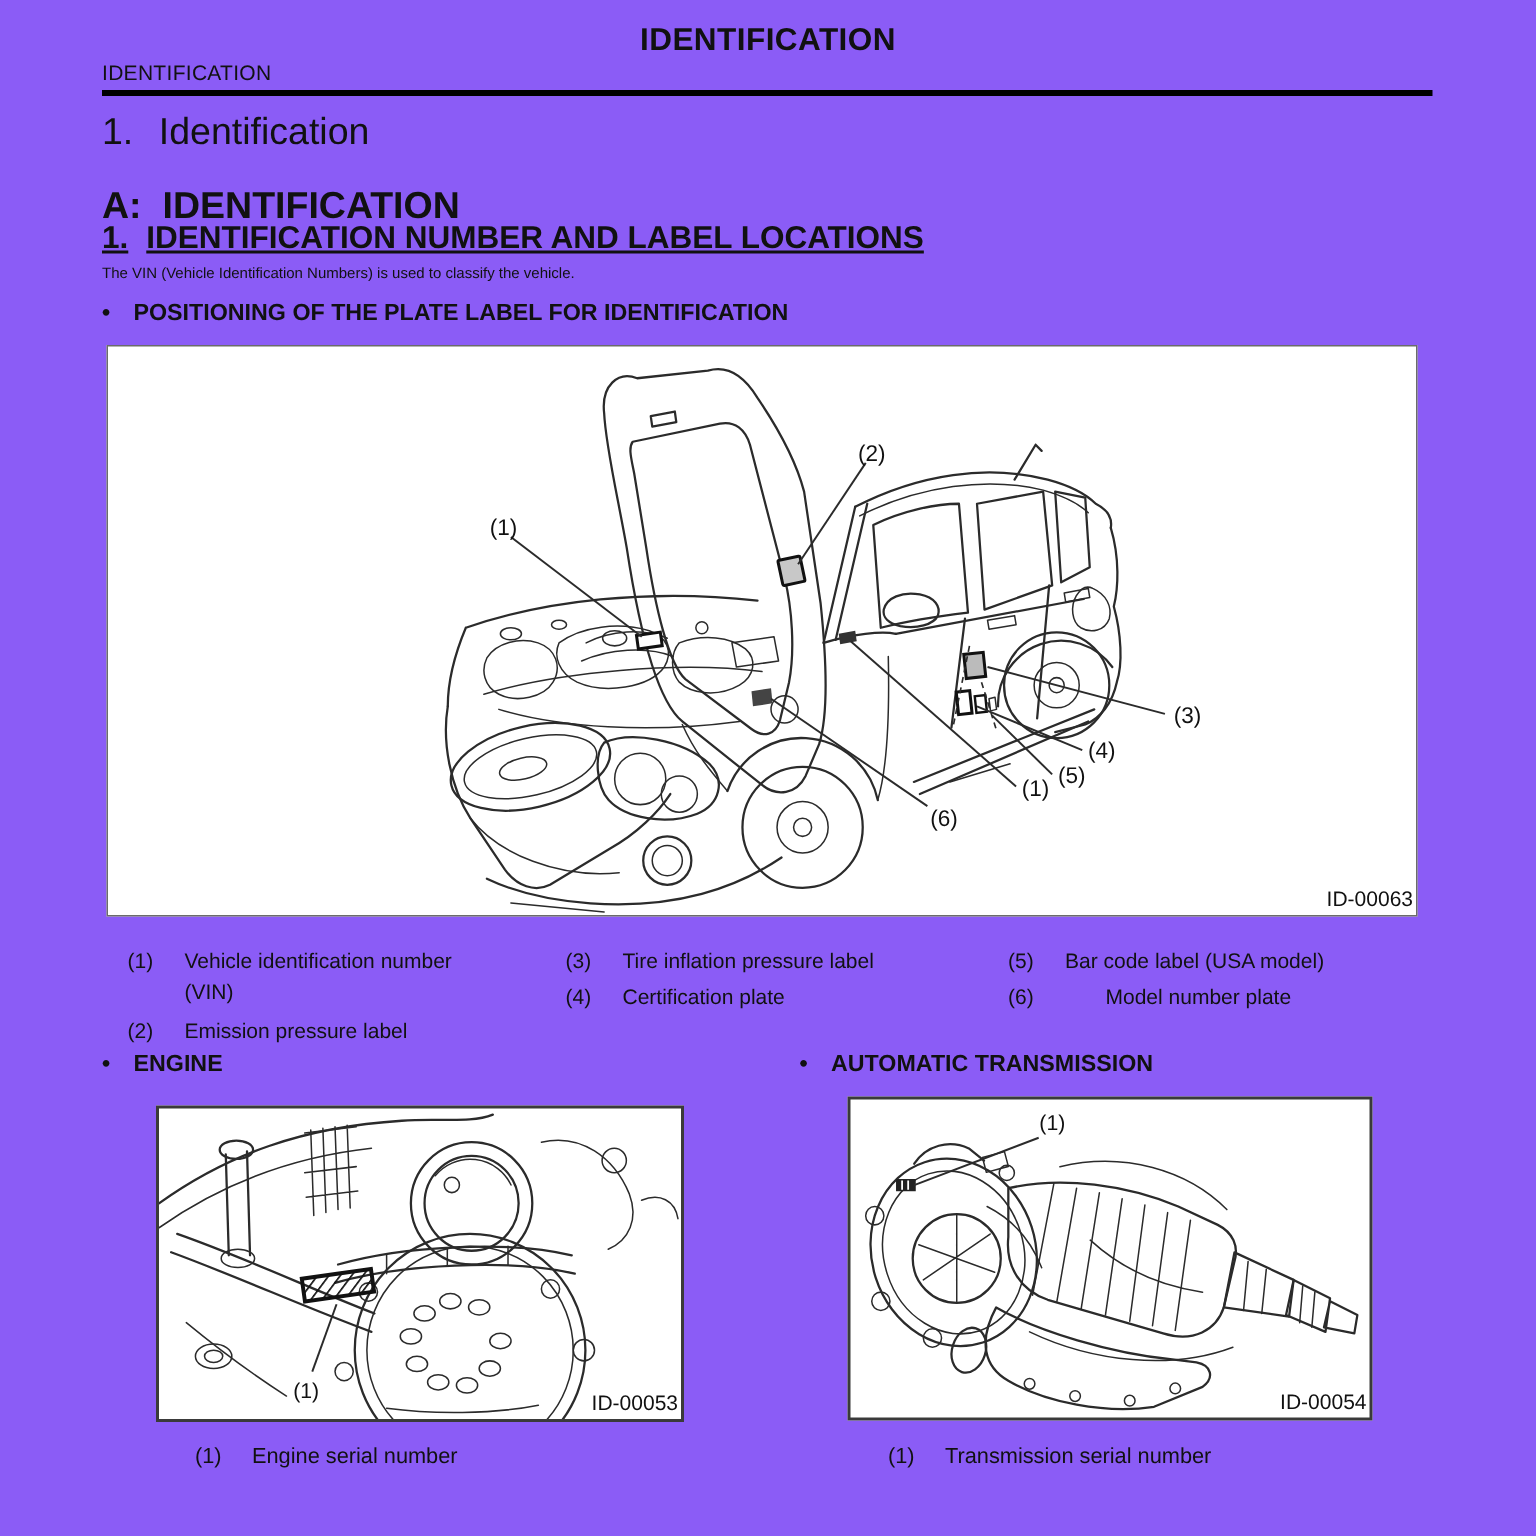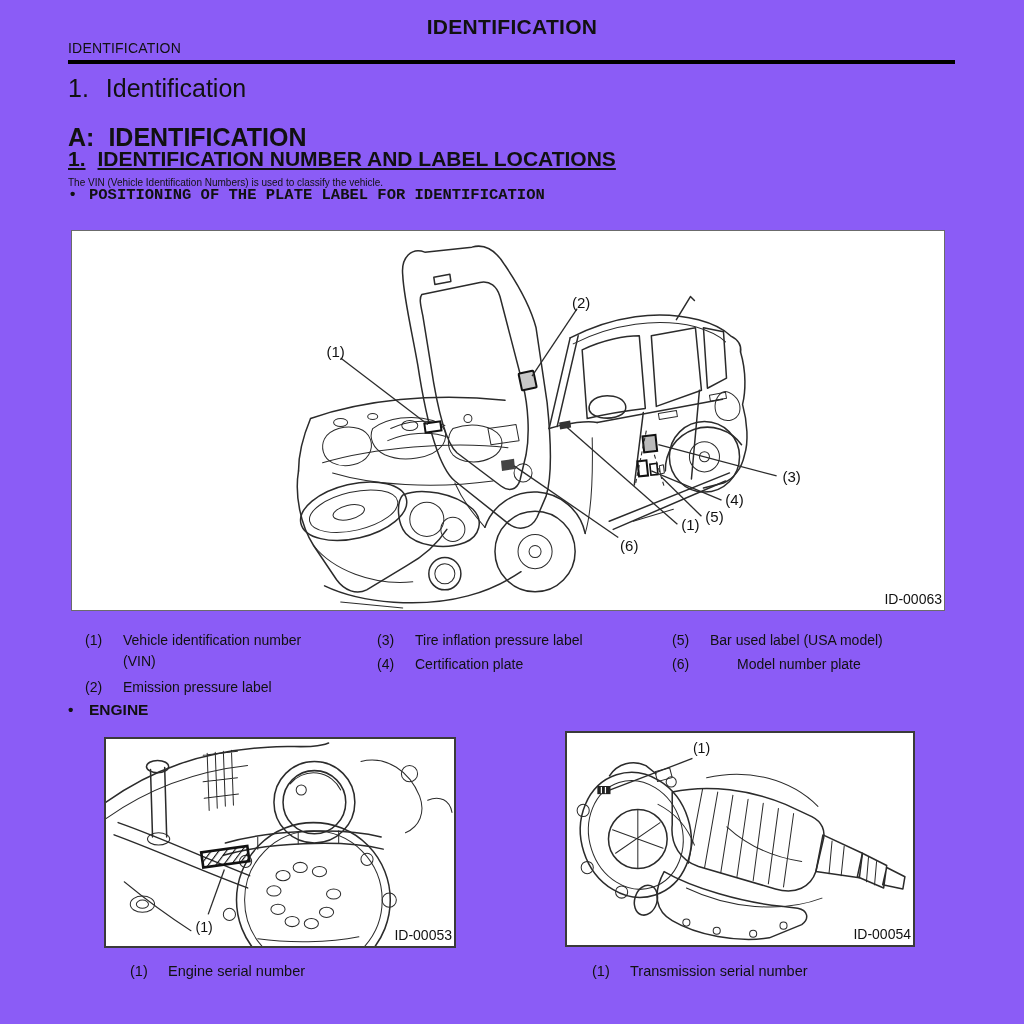--- a/index.html
+++ b/index.html
@@ -11,21 +11,21 @@
   .rule{top:60px;left:68px;width:887px;height:4px;background:#000;}
   .h1{top:74px;left:68px;font-size:25px;font-weight:normal;}
   .h1 .num{margin-right:17px;}
   .h2{top:111px;left:68px;font-size:25px;font-weight:bold;margin-top:12px;}
   .h2 .num{margin-right:14px;}
   .h3{top:147px;left:68px;font-size:21px;font-weight:bold;text-decoration:underline;}
   .h3 .num{margin-right:12px;}
   .intro{top:177px;left:68px;font-size:10px;}
   .bullet-head{font-size:15.5px;font-weight:bold;}
   .bullet-head .bullet{display:inline-block;width:21px;}
-  .pos-head{top:186px;left:68px;font-family:Liberation Mono, monospace;}
+  .pos-head{top:200px;left:68px;}
   .figure{position:absolute;background:#fff;}
   .fig-main{top:230px;left:71px;width:872px;height:379px;border:1.5px solid #6b6b6b;}
   .fig-engine{top:737px;left:104px;width:348px;height:207px;border:2px solid #3a3a3a;}
   .fig-trans{top:731px;left:565px;width:346px;height:212px;border:2px solid #3a3a3a;}
   .figure svg{position:absolute;top:0;left:0;width:100%;height:100%;}
   .fig-id{position:absolute;right:2px;bottom:3px;font-size:14px;color:#111;}
   .legend-num{font-size:14px;}
   .legend-label{font-size:14px;}
   .caption{font-size:14.5px;}
   .callout-text{font-size:15px;fill:#111;font-family:"Liberation Sans","DejaVu Sans",sans-serif;}
@@ -158,26 +158,27 @@
     <div class="abs legend-num" style="top:632px;left:85px">(1)</div>
     <div class="abs legend-label" style="top:632px;left:123px">Vehicle identification number</div>
     <div class="abs legend-label" style="top:653px;left:123px">(VIN)</div>
     <div class="abs legend-num" style="top:679px;left:85px">(2)</div>
     <div class="abs legend-label" style="top:679px;left:123px">Emission pressure label</div>
     <div class="abs legend-num" style="top:632px;left:377px">(3)</div>
     <div class="abs legend-label" style="top:632px;left:415px">Tire inflation pressure label</div>
     <div class="abs legend-num" style="top:656px;left:377px">(4)</div>
     <div class="abs legend-label" style="top:656px;left:415px">Certification plate</div>
     <div class="abs legend-num" style="top:632px;left:672px">(5)</div>
-    <div class="abs legend-label" style="top:632px;left:710px">Bar used label (USA model)</div>
+    <div class="abs legend-label" style="top:632px;left:710px">Bar code label (USA model)</div>
     <div class="abs legend-num" style="top:656px;left:672px">(6)</div>
     <div class="abs legend-label" style="top:656px;left:737px">Model number plate</div>
   </div>
 
   <div class="abs bullet-head" style="top:701px;left:68px"><span class="bullet">•</span><span>ENGINE</span></div>
+  <div class="abs bullet-head" style="top:701px;left:533px"><span class="bullet">•</span><span>AUTOMATIC TRANSMISSION</span></div>
 
   <div class="figure fig-engine">
     <svg viewBox="0 0 344 203" preserveAspectRatio="none">
       <defs>
         <pattern id="hatch53" width="6" height="6" patternUnits="userSpaceOnUse" patternTransform="rotate(45)">
           <line x1="0" y1="0" x2="0" y2="6" stroke="#111" stroke-width="2.2"></line>
         </pattern>
       </defs>
       <g>
         <path class="la" d="M0,62 C45,30 95,12 160,8 C185,6 205,10 220,4"></path>

